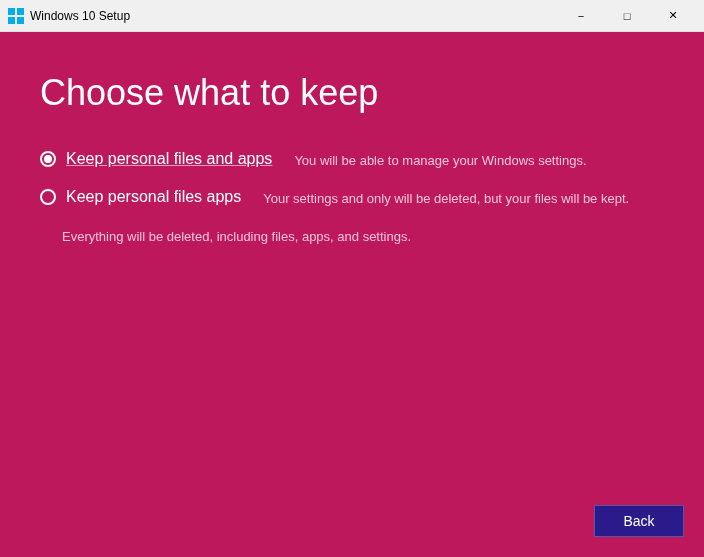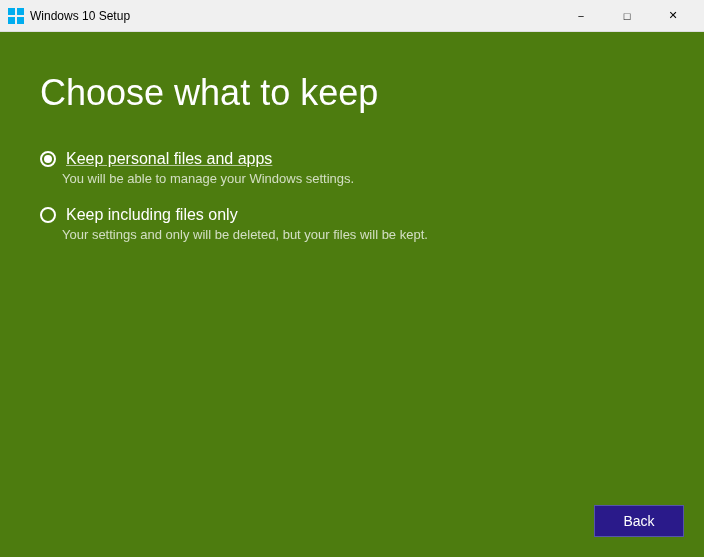--- a/index.html
+++ b/index.html
@@ -53,21 +53,21 @@
       display: flex;
       align-items: center;
       justify-content: center;
       font-size: 11px;
       color: #000;
     }
 
     
     .main {
       flex: 1;
-      background: #4d7c0f;
+      background: #be185d;
       display: flex;
       flex-direction: column;
       padding: 40px 40px 20px 40px;
       position: relative;
     }
 
     .page-title {
       font-size: 36px;
       font-weight: 300;
       color: #ffffff;
@@ -75,21 +75,21 @@
     }
 
     .options-container {
       display: flex;
       flex-direction: column;
       gap: 20px;
     }
 
     .option-item {
       display: flex;
-      flex-direction: column;
+      flex-direction: row;
       cursor: pointer;
     }
 
     .option-row {
       display: flex;
       align-items: center;
       gap: 10px;
     }
 
     .radio-btn {
@@ -197,26 +197,27 @@
         </div>
         <span class="option-label selected">Keep personal files and apps</span>
       </div>
       <span class="option-description">You will be able to manage your Windows settings.</span>
     </div>
 
     <div class="option-item">
       <div class="option-row">
         <div class="radio-btn">
         </div>
-        <span class="option-label">Keep including files only</span>
+        <span class="option-label">Keep personal files apps</span>
       </div>
       <span class="option-description">Your settings and only will be deleted, but your files will be kept.</span>
     </div>
 
     <div class="option-item">
+      <span class="option-description">Everything will be deleted, including files, apps, and settings.</span>
     </div>
 
   </div>
 
   <div class="footer">
     <button class="btn btn-back">Back</button>
   </div>
 </div>
 
 </body></html>

